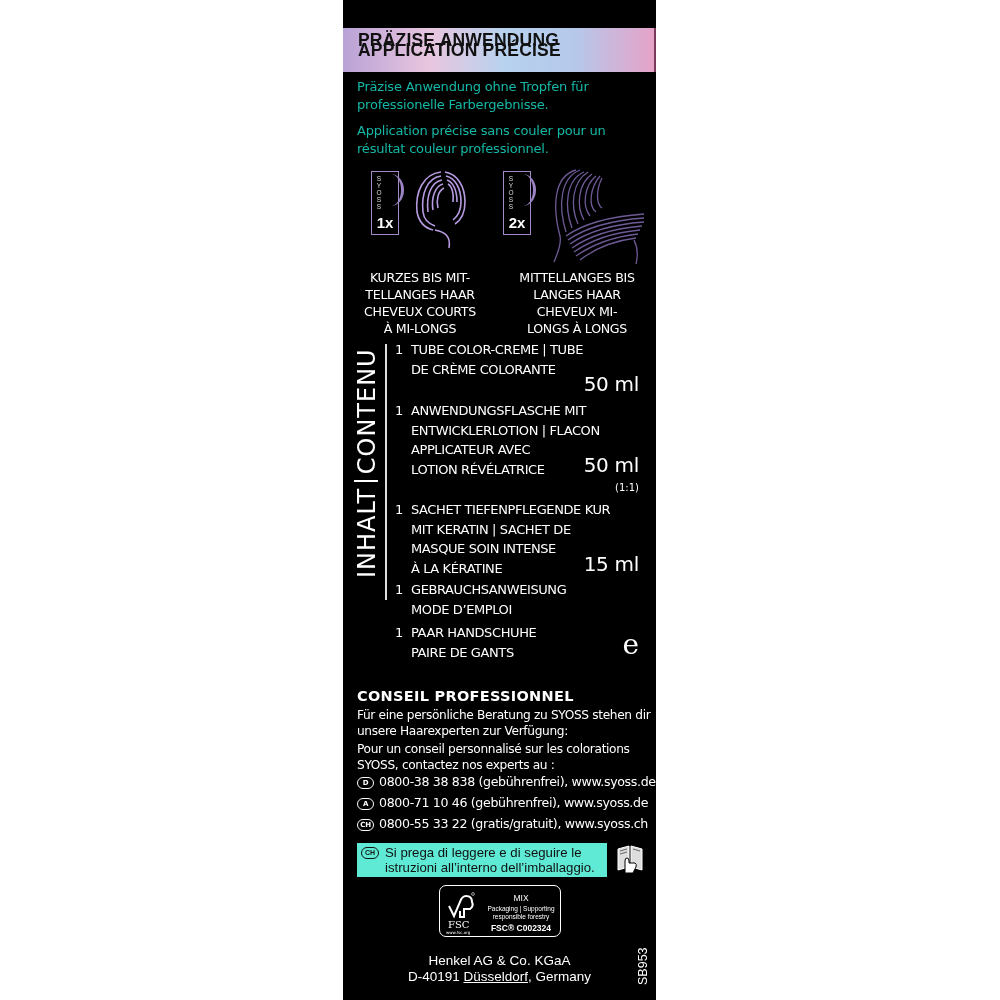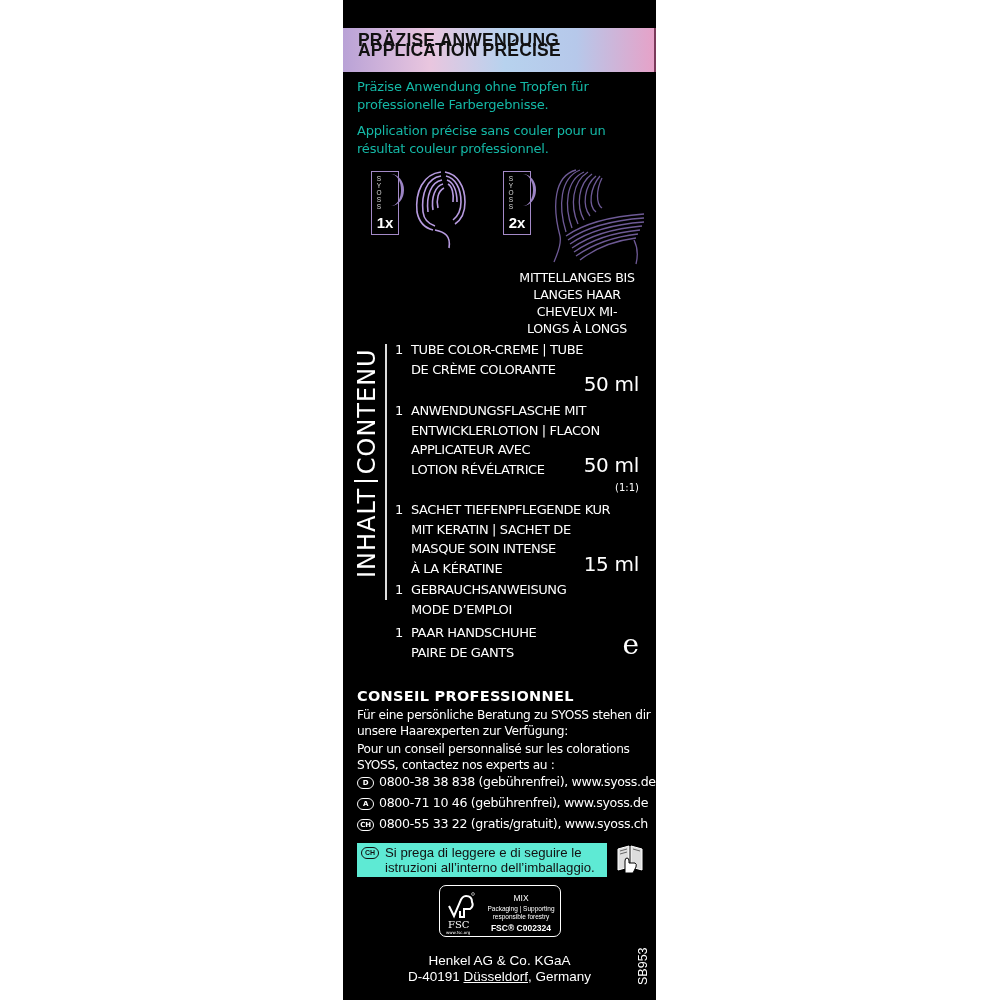--- a/index.html
+++ b/index.html
@@ -93,20 +93,26 @@
       <path d="M22 74 C42 60 70 54 98 52"></path>
       <path d="M24 78 C44 64 70 58 98 56"></path>
       <path d="M26 82 C46 68 72 62 96 60"></path>
       <path d="M28 86 C48 72 72 66 94 64"></path>
       <path d="M30 90 C50 76 74 70 92 68"></path>
       <path d="M34 94 C52 80 74 74 90 72"></path>
       <path d="M88 74 C92 82 92 90 90 98"></path>
     </g>
   </svg>
 
+  <div class="cap" style="left:14px; top:269px; width:126px;">
+    <div>KURZES BIS MIT-</div>
+    <div>TELLANGES HAAR</div>
+    <div>CHEVEUX COURTS</div>
+    <div>À MI-LONGS</div>
+  </div>
   <div class="cap" style="left:160px; top:269px; width:148px;">
     <div>MITTELLANGES BIS</div>
     <div>LANGES HAAR</div>
     <div>CHEVEUX MI-</div>
     <div>LONGS À LONGS</div>
   </div>
 
   <div class="vert">
     <span>INHALT</span><span class="sep"></span><span>CONTENU</span>
   </div>

